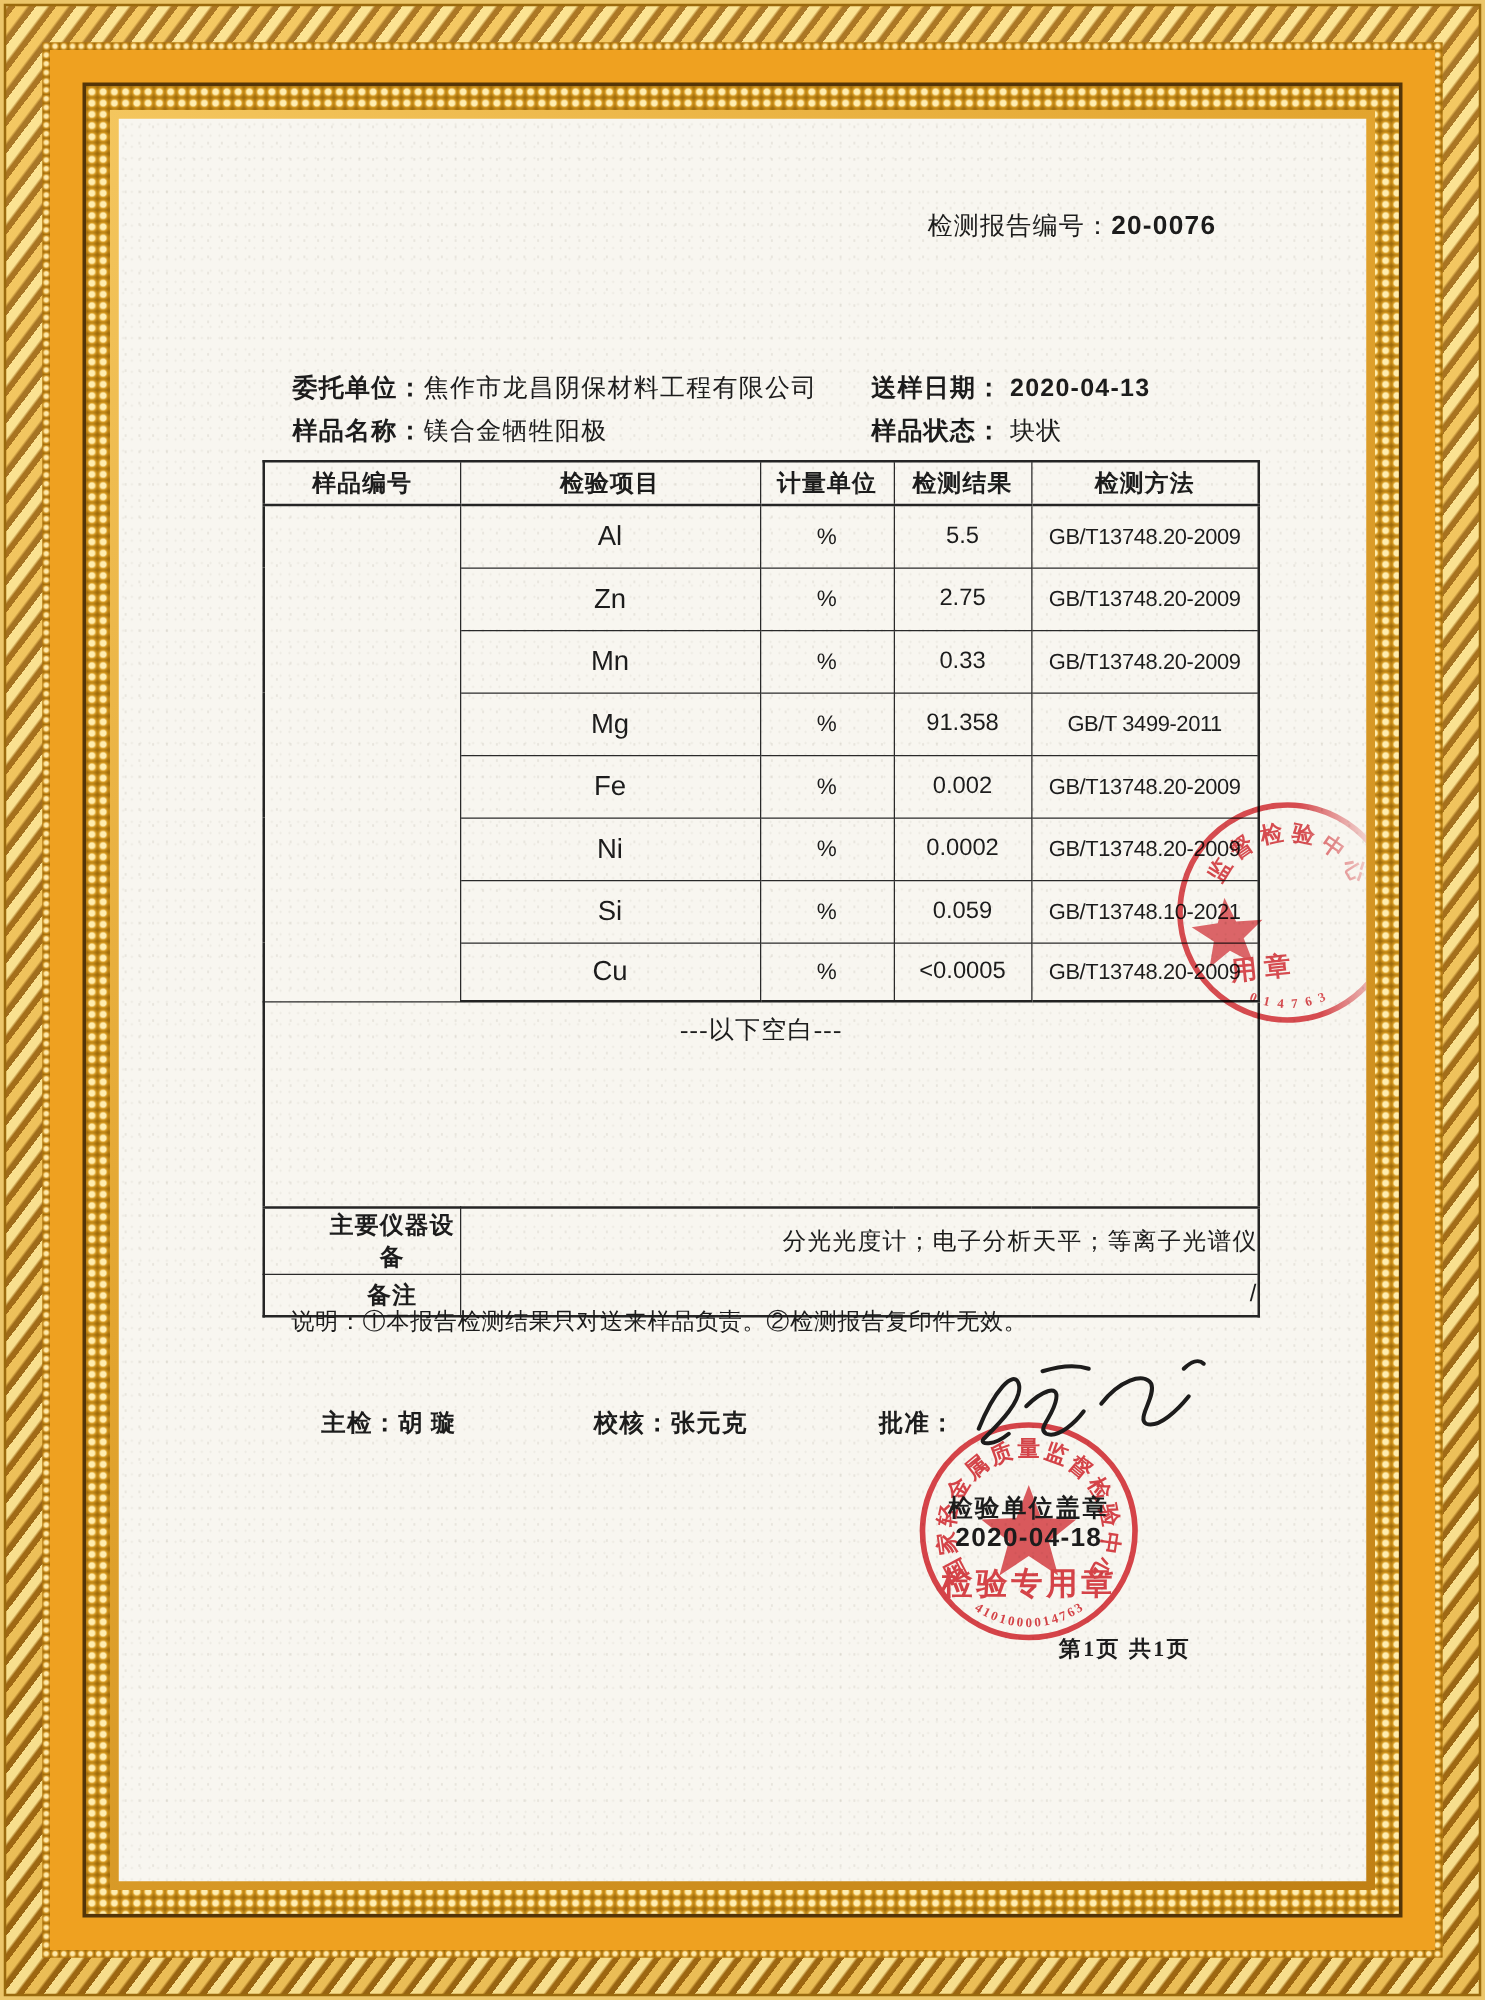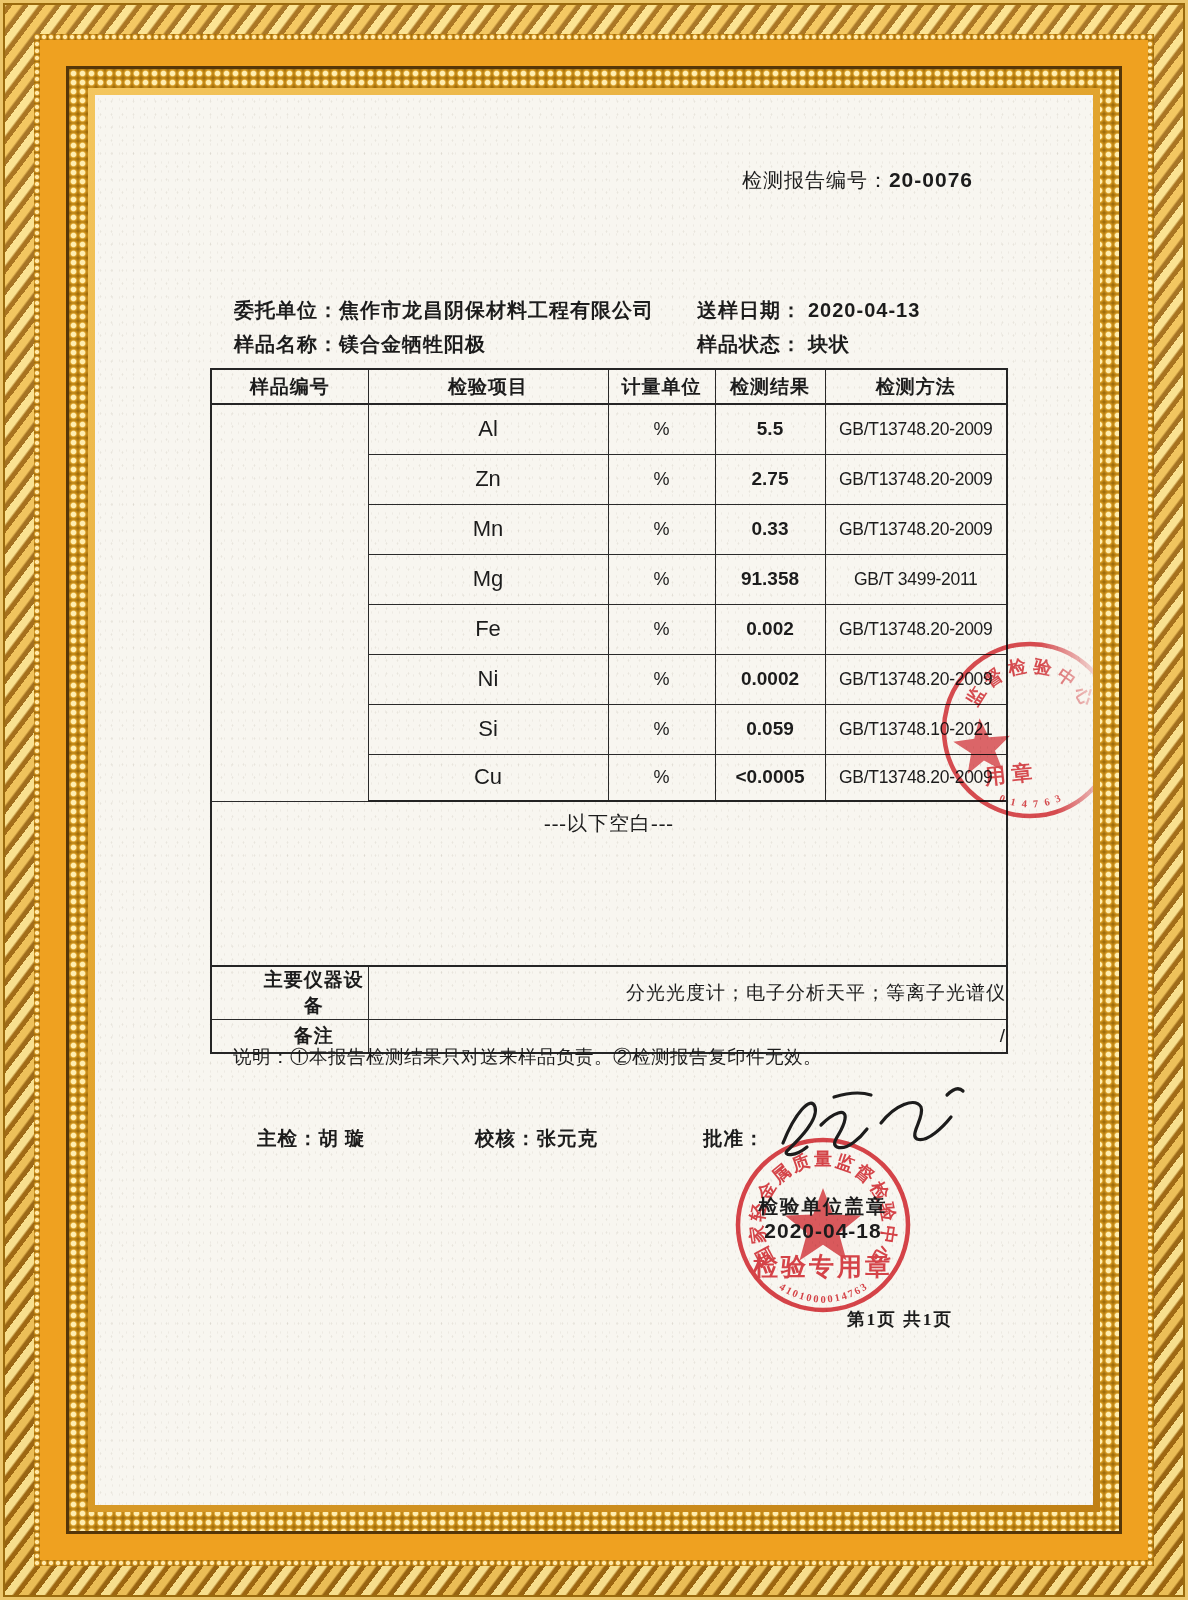--- a/index.html
+++ b/index.html
@@ -38,34 +38,34 @@
   .abs{position:absolute;}
 
   .report-no{top:72px;right:120px;font-size:20px;letter-spacing:1px;}
   .report-no b{font-family:"Liberation Sans",sans-serif;font-size:21px;}
   .title{top:124px;left:0;width:100%;text-align:center;
     font-family:"Liberation Sans",sans-serif;font-weight:bold;font-size:30px;letter-spacing:3px;}
   .title span{border-bottom:2.5px solid #171717;padding:0 8px 6px;}
 
   .fieldrow{font-size:20px;letter-spacing:1px;}
   .flabel{font-weight:bold;}
-  .fval{font-weight:bold;}
+  .fval{font-weight:normal;}
   .fval-num{font-family:"Liberation Sans",sans-serif;font-weight:bold;font-size:20px;}
 
   
   table.rpt{position:absolute;left:115px;top:273px;width:796px;border-collapse:collapse;
     border:2.6px solid #252525;table-layout:fixed;}
   .rpt th,.rpt td{border:1.6px solid #2a2a2a;text-align:center;vertical-align:middle;padding:0;}
   .rpt thead th{height:35px;font-size:19px;font-weight:bold;letter-spacing:1px;border-bottom:2.4px solid #252525;}
   .rpt tr.dr{height:50px;}
   .rpt tr.dr-last{height:47px;}
   .rpt tr.dr-last td{border-bottom:2.6px solid #232323;}
   .el{font-family:"Liberation Sans",sans-serif;font-size:22px;}
   .unit{font-family:"Liberation Sans",sans-serif;font-size:18px;}
-  .res{font-family:"Liberation Sans",sans-serif;font-size:19px;font-weight:bold;}
+  .res{font-family:"Liberation Sans",sans-serif;font-size:19px;}
   .mth{font-family:"Liberation Sans",sans-serif;font-size:17.5px;letter-spacing:-0.3px;}
   .rpt tr.blank td{height:165px;vertical-align:top;padding-top:8px;font-size:20px;letter-spacing:1px;border-bottom:2.2px solid #252525;}
   .rpt tr.meta{height:38px;}
   .rpt tr.meta .lbl{font-size:19px;font-weight:bold;letter-spacing:1px;padding-left:48px;}
   .rpt tr.meta .val{text-align:right;padding-left:2px;font-size:19px;letter-spacing:1px;}
   .rpt tr.meta2{height:33px;}
   .slash{font-family:"Liberation Sans",sans-serif;font-size:19px;}
 
   .note{top:949px;left:138px;font-size:18.5px;letter-spacing:.5px;}
 

